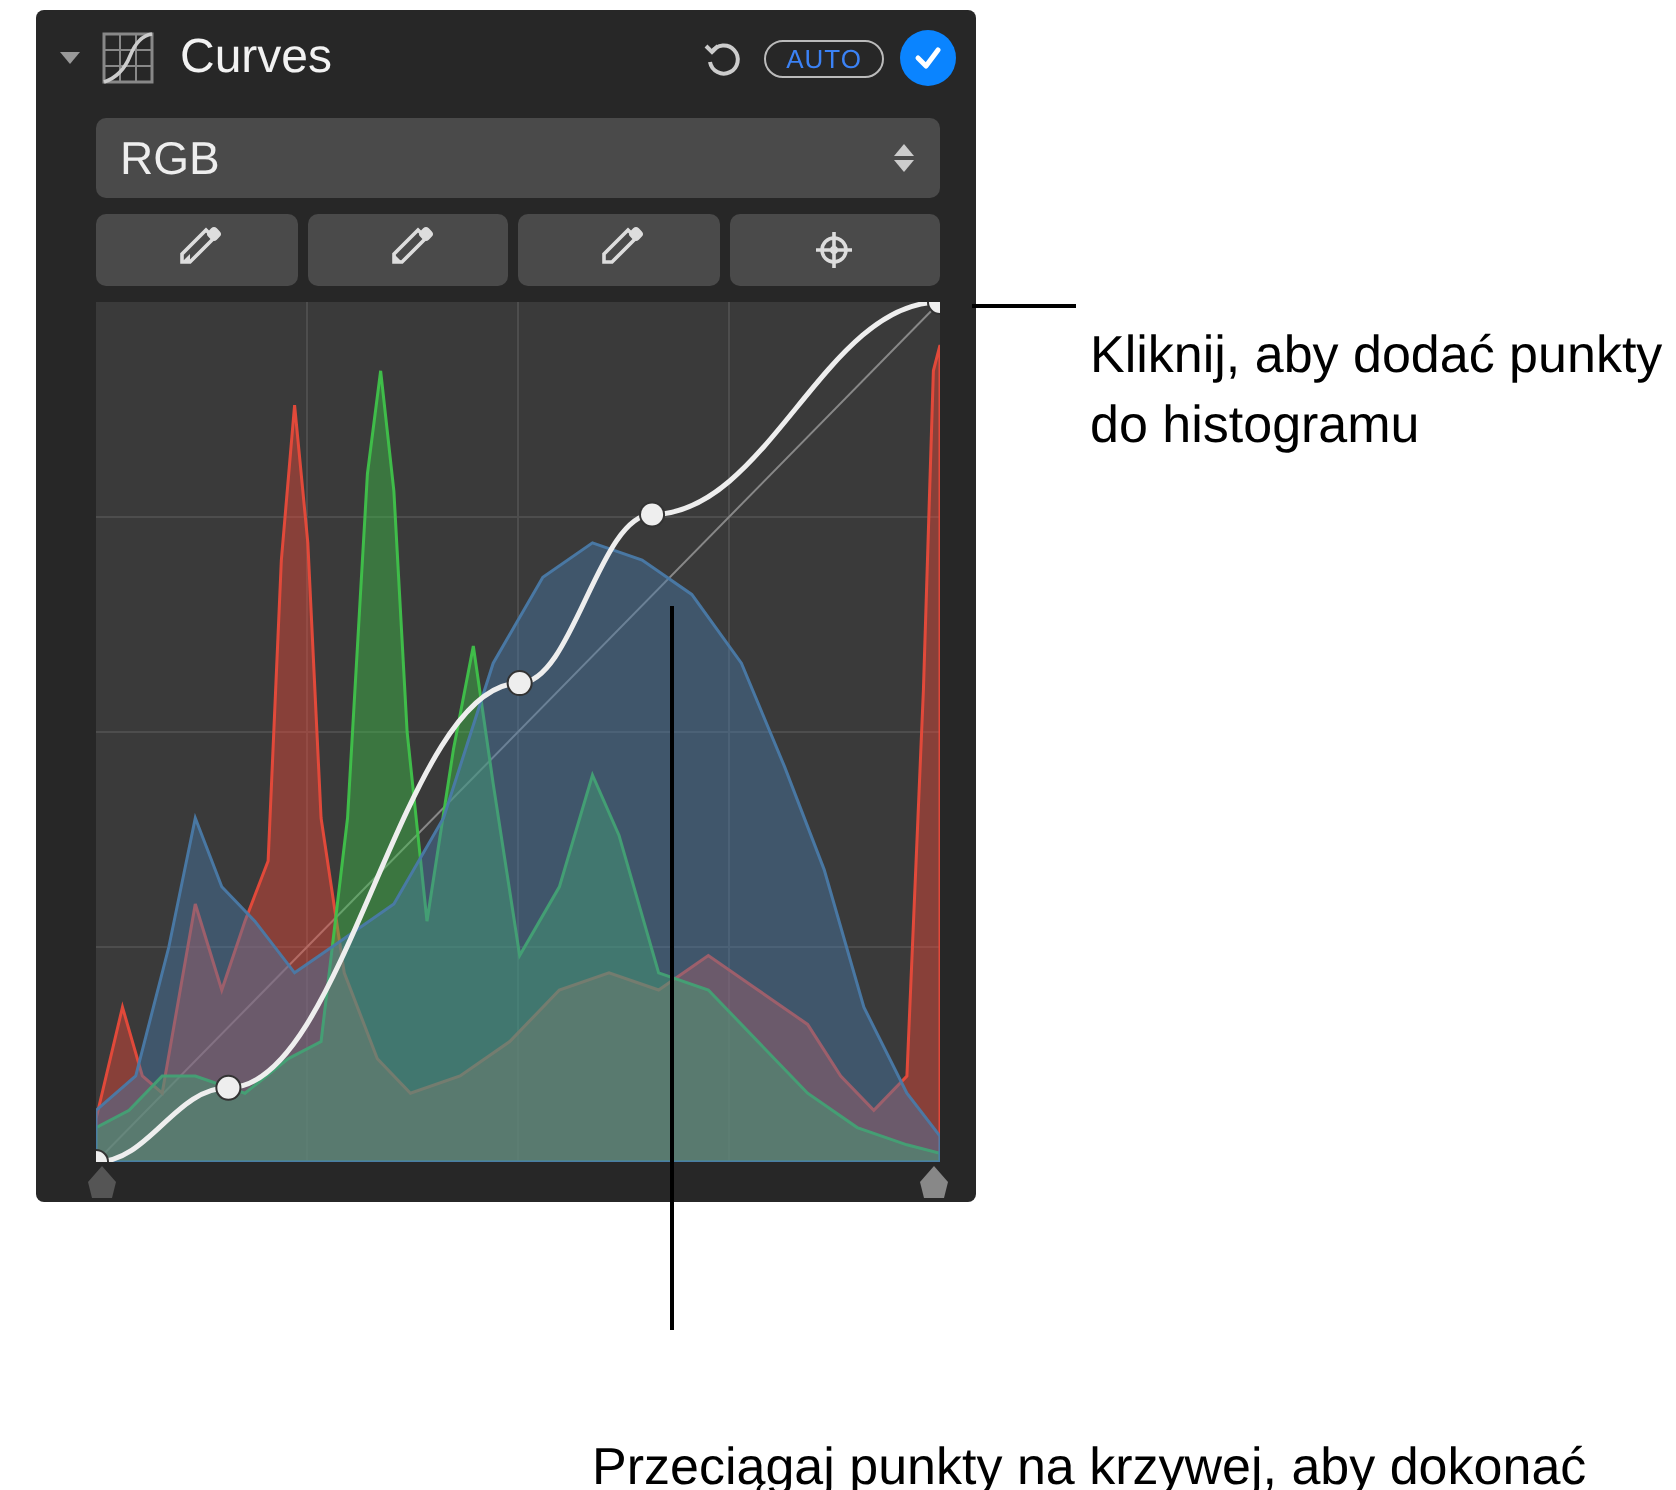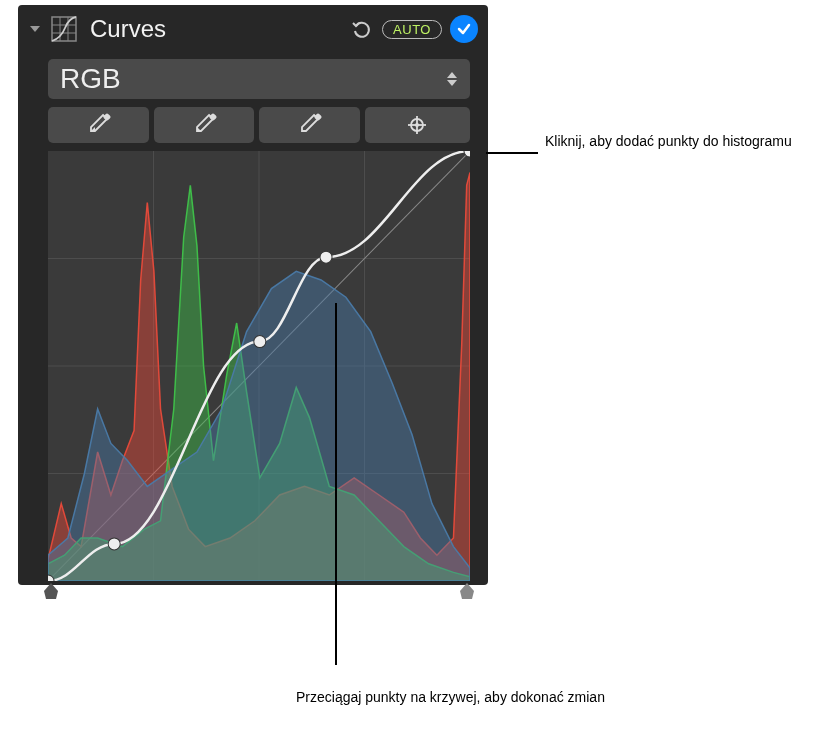--- a/index.html
+++ b/index.html
@@ -10,21 +10,21 @@
       height: 745px;
       position: relative;
     }
     .panel {
       position: absolute;
       left: 18px;
       top: 5px;
       width: 470px;
       background: #272727;
       border-radius: 4px;
-      padding-bottom: 4px;
+      padding-bottom: 20px;
     }
     .header {
       height: 48px;
       display: flex;
       align-items: center;
       padding: 0 10px;
       gap: 8px;
     }
     .disclosure-tri {
       width: 14px;
@@ -53,21 +53,21 @@
       width: 24px;
       height: 24px;
       display: flex;
       align-items: center;
       justify-content: center;
       color: #ccc;
       cursor: pointer;
     }
     .auto-btn {
       border: 1.5px solid #bbb;
-      color: #bef264;
+      color: #3b82f6;
       background: transparent;
       border-radius: 12px;
       padding: 1px 10px;
       font-size: 13px;
       font-weight: 500;
       cursor: pointer;
       letter-spacing: 0.5px;
     }
     .check-badge {
       width: 28px;
@@ -85,21 +85,21 @@
       border-radius: 5px;
       height: 40px;
       display: flex;
       align-items: center;
       padding: 0 12px;
       cursor: pointer;
       position: relative;
     }
     .dropdown-label {
       color: #eee;
-      font-size: 28px;
+      font-size: 23px;
       flex: 1;
     }
     .dropdown-arrows {
       width: 12px;
       display: flex;
       flex-direction: column;
       align-items: center;
       gap: 2px;
       color: #ccc;
     }
@@ -137,23 +137,24 @@
       bottom: -18px;
       width: 14px;
       height: 16px;
       cursor: pointer;
     }
     .black-slider { left: -4px; }
     .white-slider { right: -4px; }
     .callout {
       position: absolute;
       color: #000;
-      font-size: 14px;
+      font-size: 26px;
       line-height: 1.35;
       font-weight: 400;
+      margin-top: 28px;
     }
     .callout-1 {
       left: 545px;
       top: 132px;
     }
     .callout-2 {
       left: 296px;
       top: 688px;
     }
     .callout-line {

